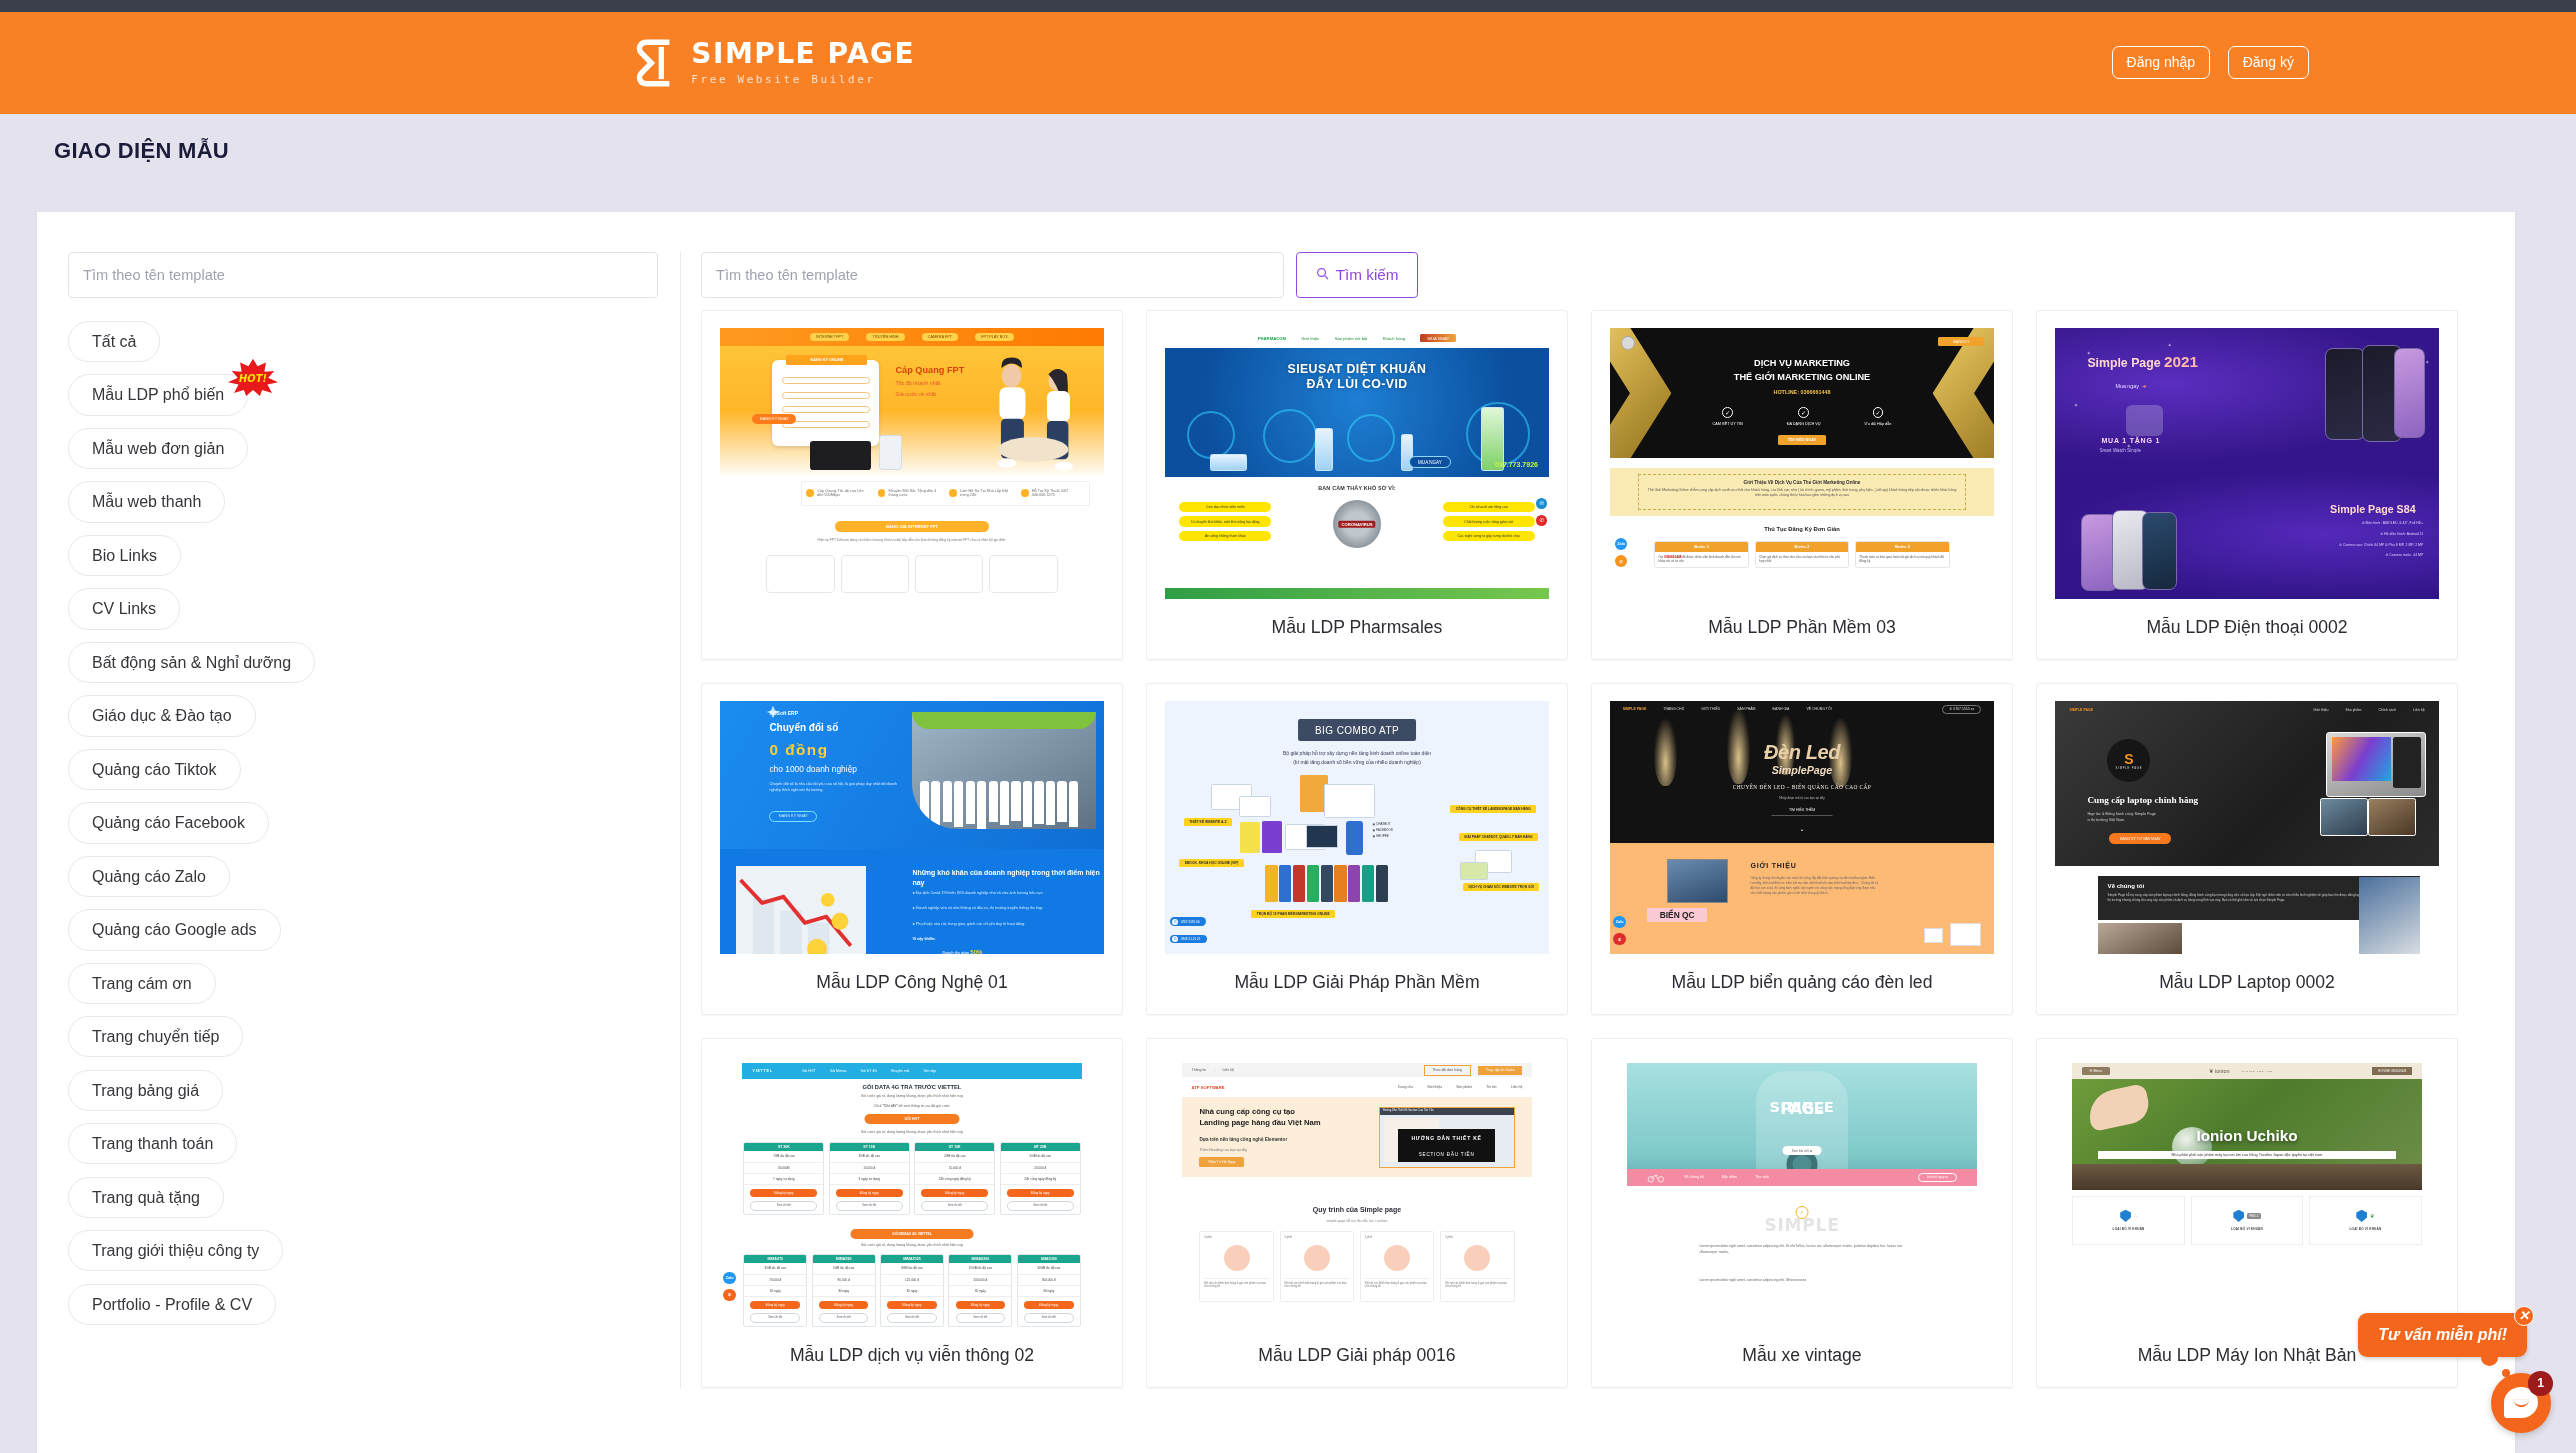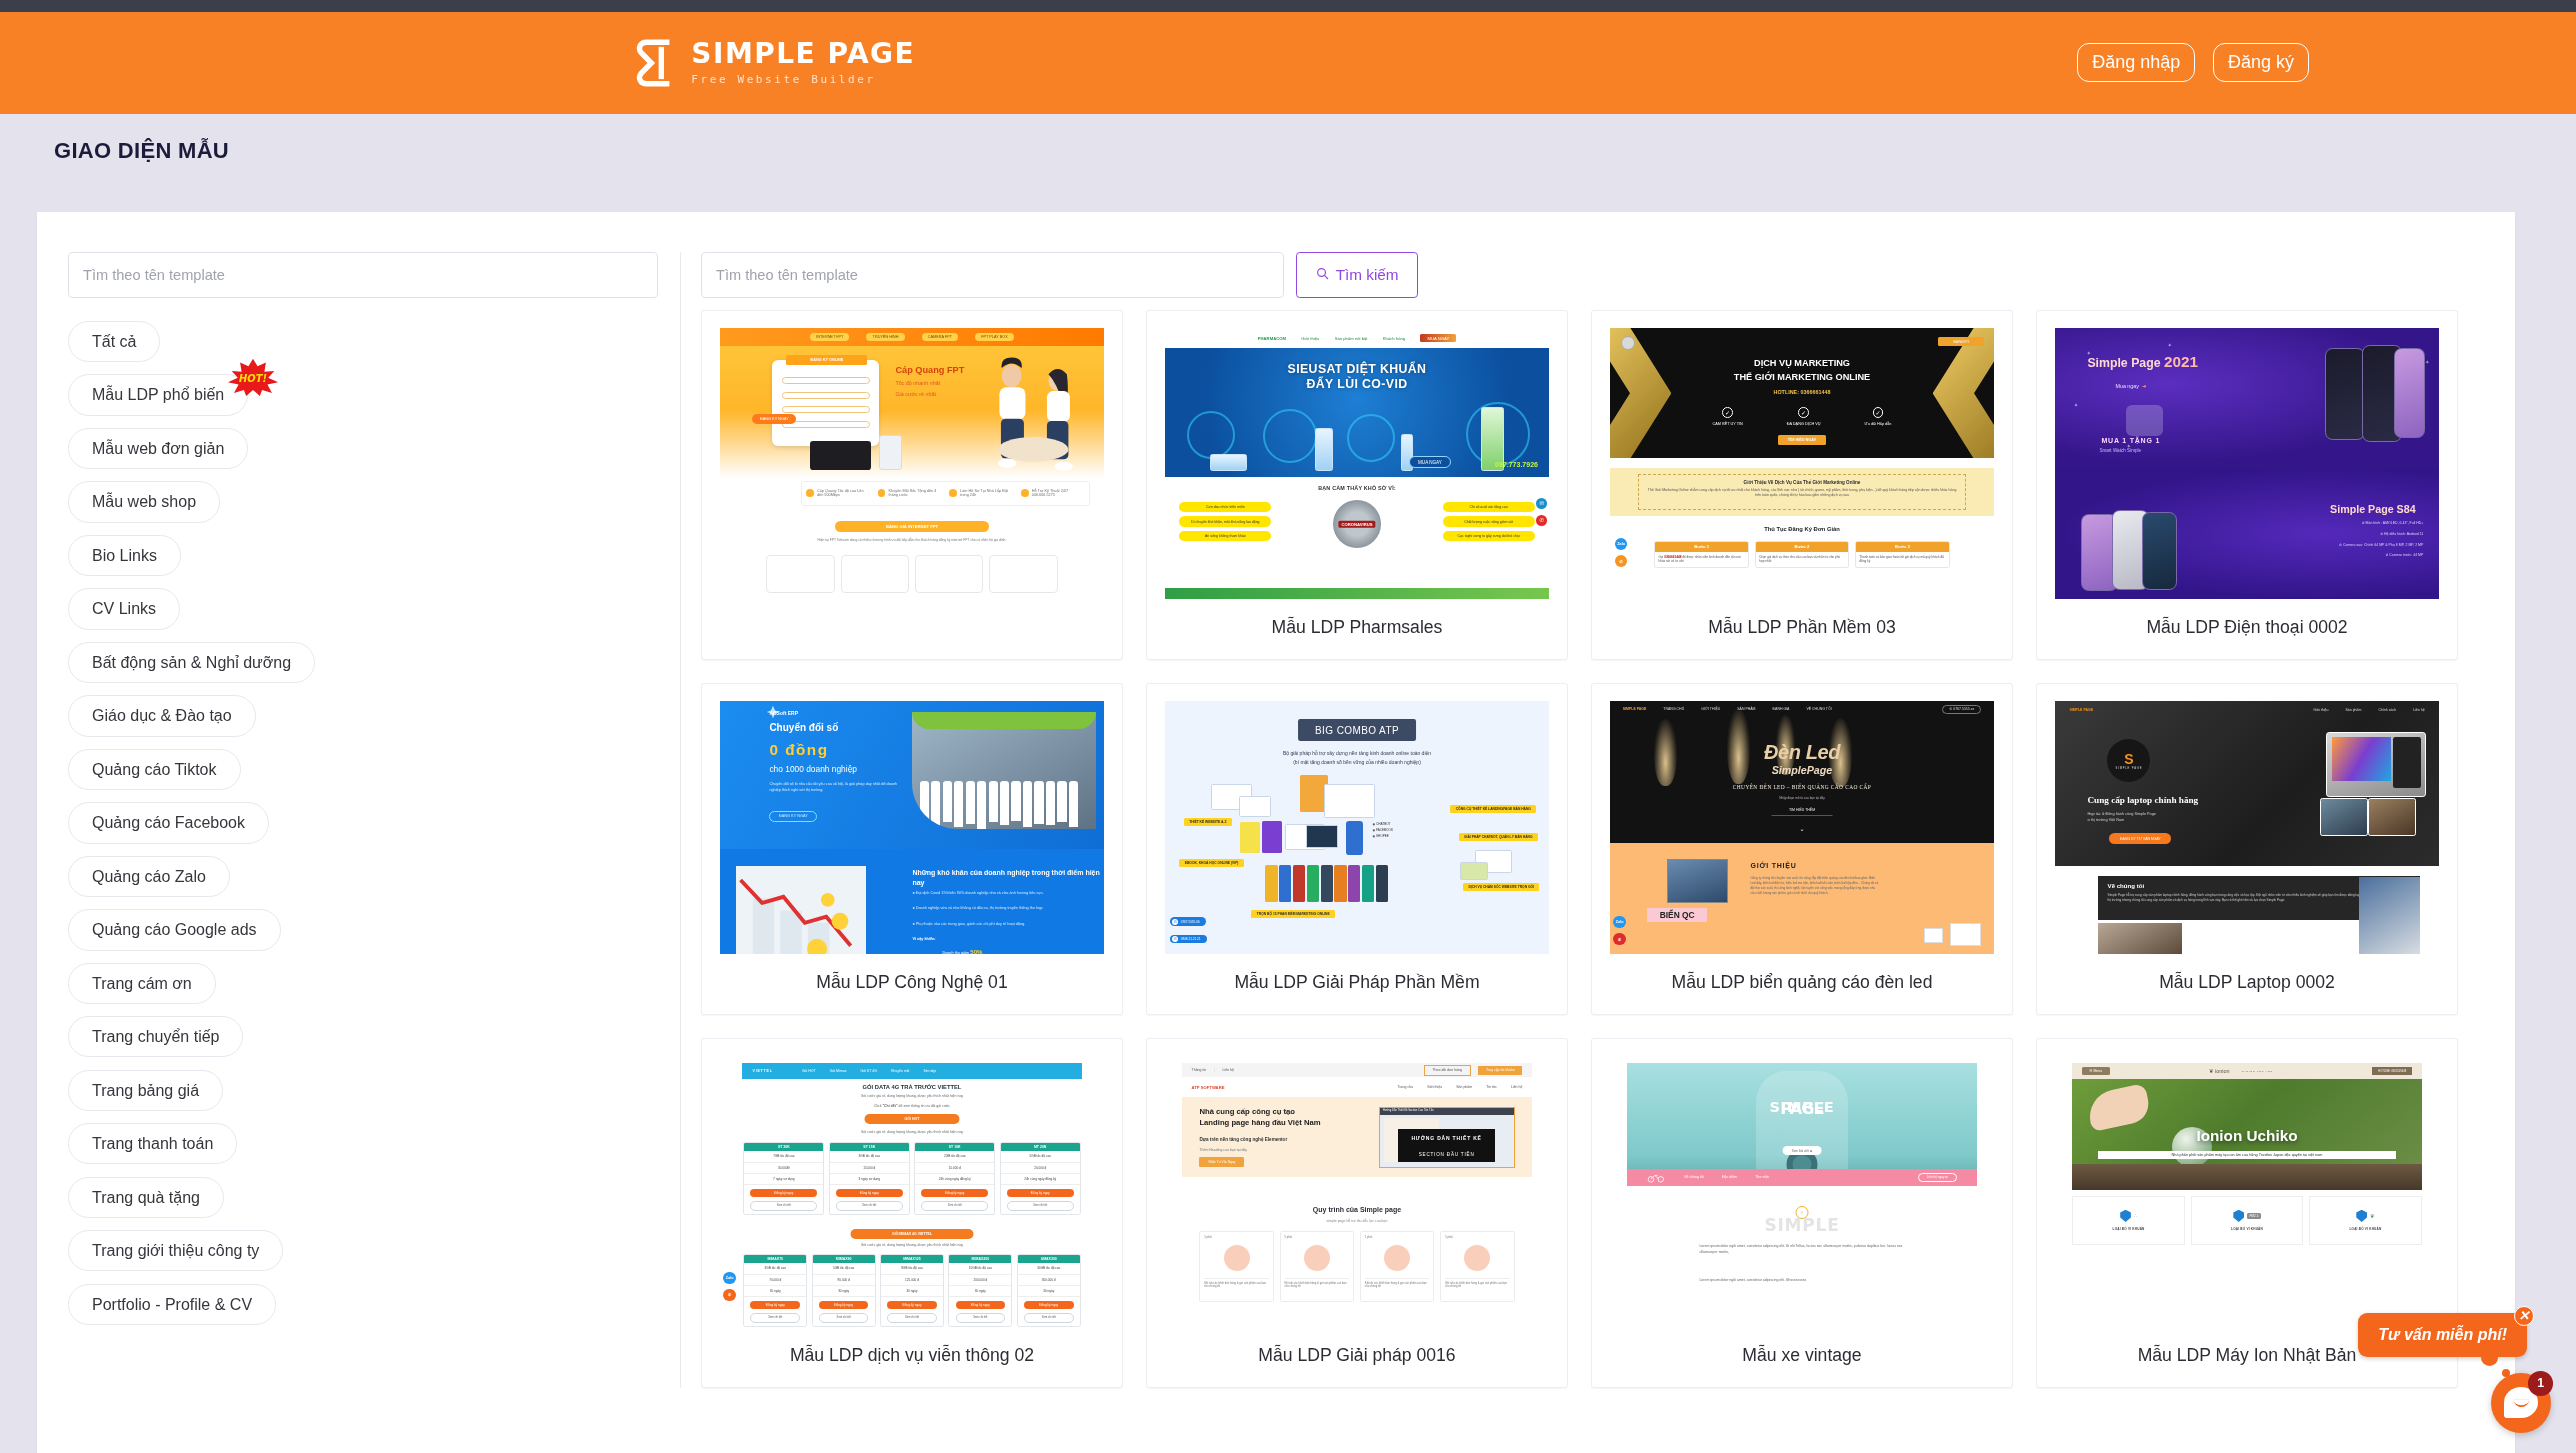--- a/index.html
+++ b/index.html
@@ -28,21 +28,21 @@
     color:#fff; font-weight:bold; font-size:28px; letter-spacing:1.5px;
     font-family:"DejaVu Sans", sans-serif;
   }
   .brand-sub {
     color:#ffe1cb; font-size:11px; letter-spacing:2.6px; margin-top:5.4px;
     font-family:"DejaVu Sans Mono", monospace;
   }
   .header-actions { position:absolute; right:267px; display:flex; gap:17.6px; }
   .hdr-btn {
     border:1.2px solid #fff; color:#fff; background:transparent;
-    font-size:18px; padding:7px 14px; border-radius:12px;
+    font-size:14px; padding:7px 14px; border-radius:7px;
     cursor:pointer; white-space:nowrap; line-height:1.25;
     font-family:"Liberation Sans", sans-serif;
   }
 
   
   .title-band { height:74px; display:flex; align-items:center; }
   .page-title {
     margin-left:54px; font-size:22px; font-weight:bold;
     color:#1b1b3a; letter-spacing:0.3px;
   }
@@ -544,21 +544,21 @@
 
     <aside class="sidebar">
       <input class="side-search" type="text" placeholder="Tìm theo tên template" style="">
       <div class="cat-list" id="cat-list">
           <div class="cat-chip"><span>Tất cả</span></div>
           <div class="cat-chip"><span>Mẫu LDP phổ biến</span><span class="hot-badge"><svg width="54" height="38" viewBox="0 0 70 50" style="font-size:21px">
                 <polygon points="35,1 41,11 52,6 50,18 63,17 55,26 68,32 54,35 60,46 47,42 44,50 35,42 26,50 23,42 10,46 16,35 2,32 15,26 7,17 20,18 18,6 29,11" fill="#e8191b"></polygon>
                 <text x="35" y="31" font-size="13" font-weight="bold" font-style="italic" fill="#ffe000" text-anchor="middle" font-family="DejaVu Sans, sans-serif">HOT!</text>
               </svg></span></div>
           <div class="cat-chip"><span>Mẫu web đơn giản</span></div>
-          <div class="cat-chip"><span>Mẫu web shop</span></div>
+          <div class="cat-chip"><span>Mẫu web thanh</span></div>
           <div class="cat-chip"><span>Bio Links</span></div>
           <div class="cat-chip"><span>CV Links</span></div>
           <div class="cat-chip"><span>Bất động sản &amp; Nghỉ dưỡng</span></div>
           <div class="cat-chip"><span>Giáo dục &amp; Đào tạo</span></div>
           <div class="cat-chip"><span>Quảng cáo Tiktok</span></div>
           <div class="cat-chip"><span>Quảng cáo Facebook</span></div>
           <div class="cat-chip"><span>Quảng cáo Zalo</span></div>
           <div class="cat-chip"><span>Quảng cáo Google ads</span></div>
           <div class="cat-chip"><span>Trang cám ơn</span></div>
           <div class="cat-chip"><span>Trang chuyển tiếp</span></div>

